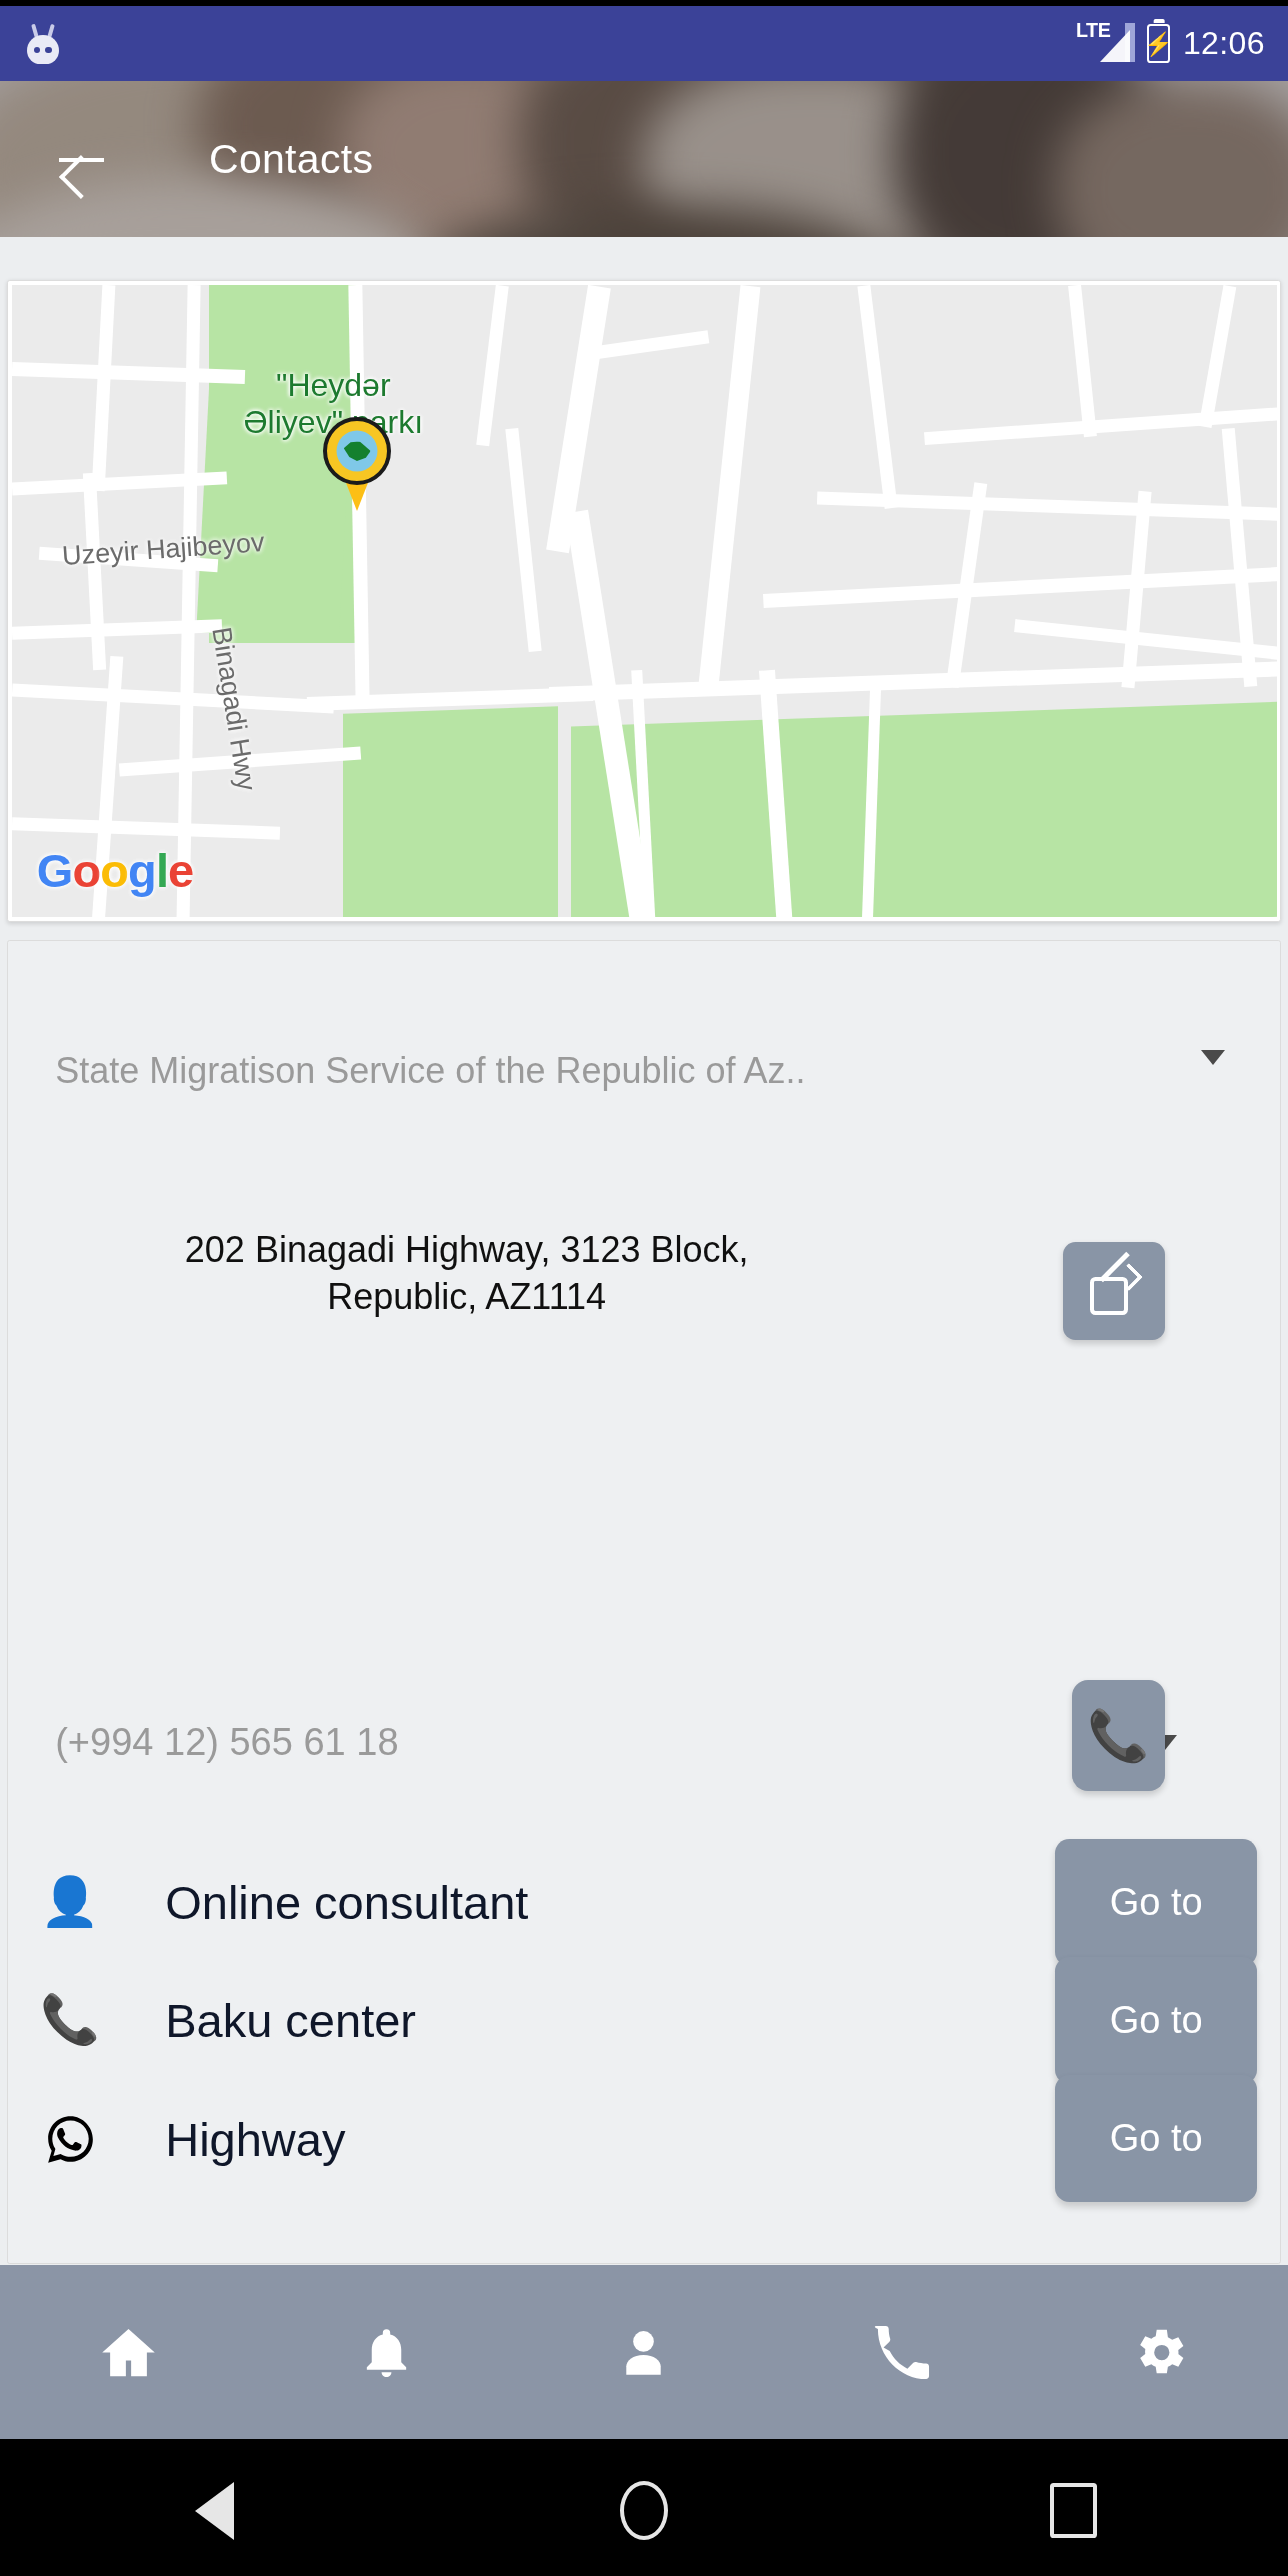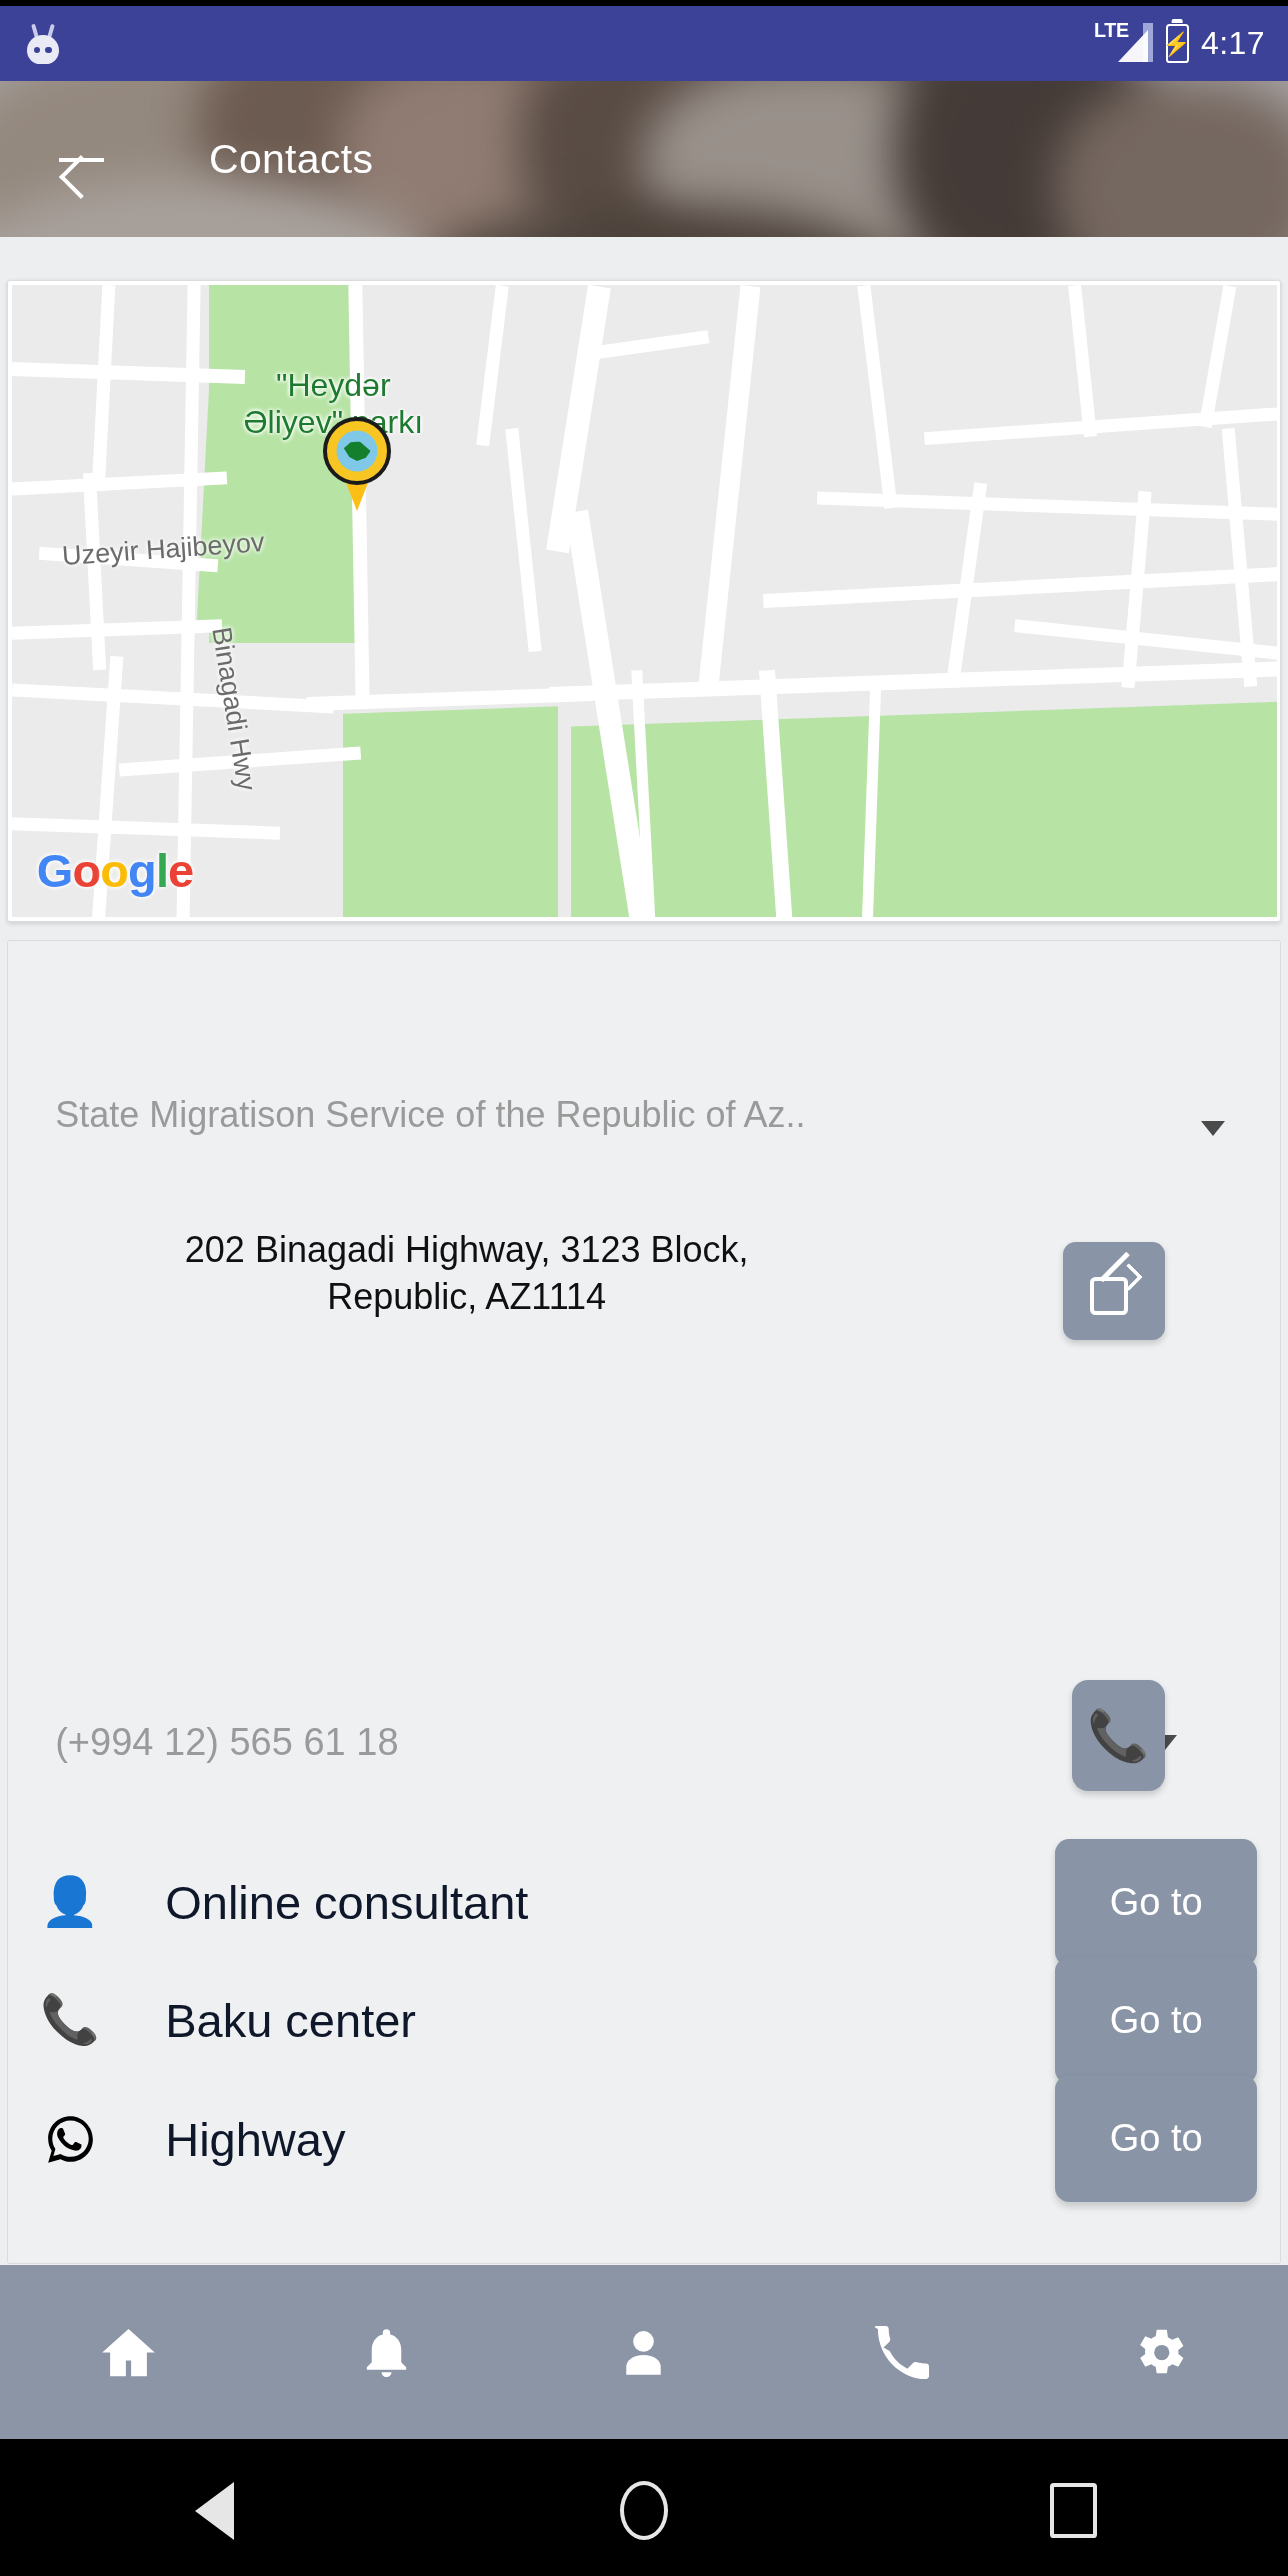--- a/index.html
+++ b/index.html
@@ -137,21 +137,21 @@
   .g-b { color: #4285f4; } .g-r { color: #ea4335; } .g-y { color: #fbbc05; } .g-g { color: #34a853; }
 
   
   .details-card {
     position: absolute; left: 7.2px; top: 934px; width: 1274px; height: 1324px;
     background: #eef0f2; border: 0.9px solid #dcdcdc; border-radius: 2.7px;
     overflow: hidden; z-index: 4;
   }
   .org-row {
     position: absolute; left: 0; top: 109px; width: 100%; height: 86px;
-    display: flex; align-items: flex-end; padding: 0 39px 0 47px;
+    display: flex; align-items: flex-start; padding: 0 39px 0 47px;
   }
   .org-name {
     color: #9a9a9a; font-size: 36px; white-space: nowrap; overflow: hidden;
   }
   .caret {
     width: 0; height: 0; border-style: solid;
     border-width: 15px 12.5px 0 12.5px; border-color: #4a4a4a transparent transparent transparent;
   }
   .org-row .caret { margin-left: auto; margin-right: 16px; }
 
@@ -244,21 +244,21 @@
       <div class="lte-stack">
         <div class="lte-text">LTE</div>
         <div class="signal-wrap">
           <div class="signal-tri2"></div>
           <div class="signal-tri"></div>
         </div>
       </div>
       <div class="battery">
         <div class="bolt">⚡</div>
       </div>
-      <div class="clock">4:17</div>
+      <div class="clock">12:06</div>
     </div>
   </div>
 
   <div class="appbar">
     <div class="appbar-photo">
       <div class="blob" style="left:-9px;top:-9px;width:555px;height:268px;background:#cfc6b8;"></div>
       <div class="blob" style="left:233px;top:-36px;width:376px;height:233px;background:#8d7a6c;"></div>
       <div class="blob" style="left:376px;top:9px;width:268px;height:197px;background:#c9b1a4;"></div>
       <div class="blob" style="left:555px;top:-54px;width:501px;height:304px;background:#6d6158;"></div>
       <div class="blob" style="left:680px;top:18px;width:340px;height:206px;background:#d7d3cc;"></div>

